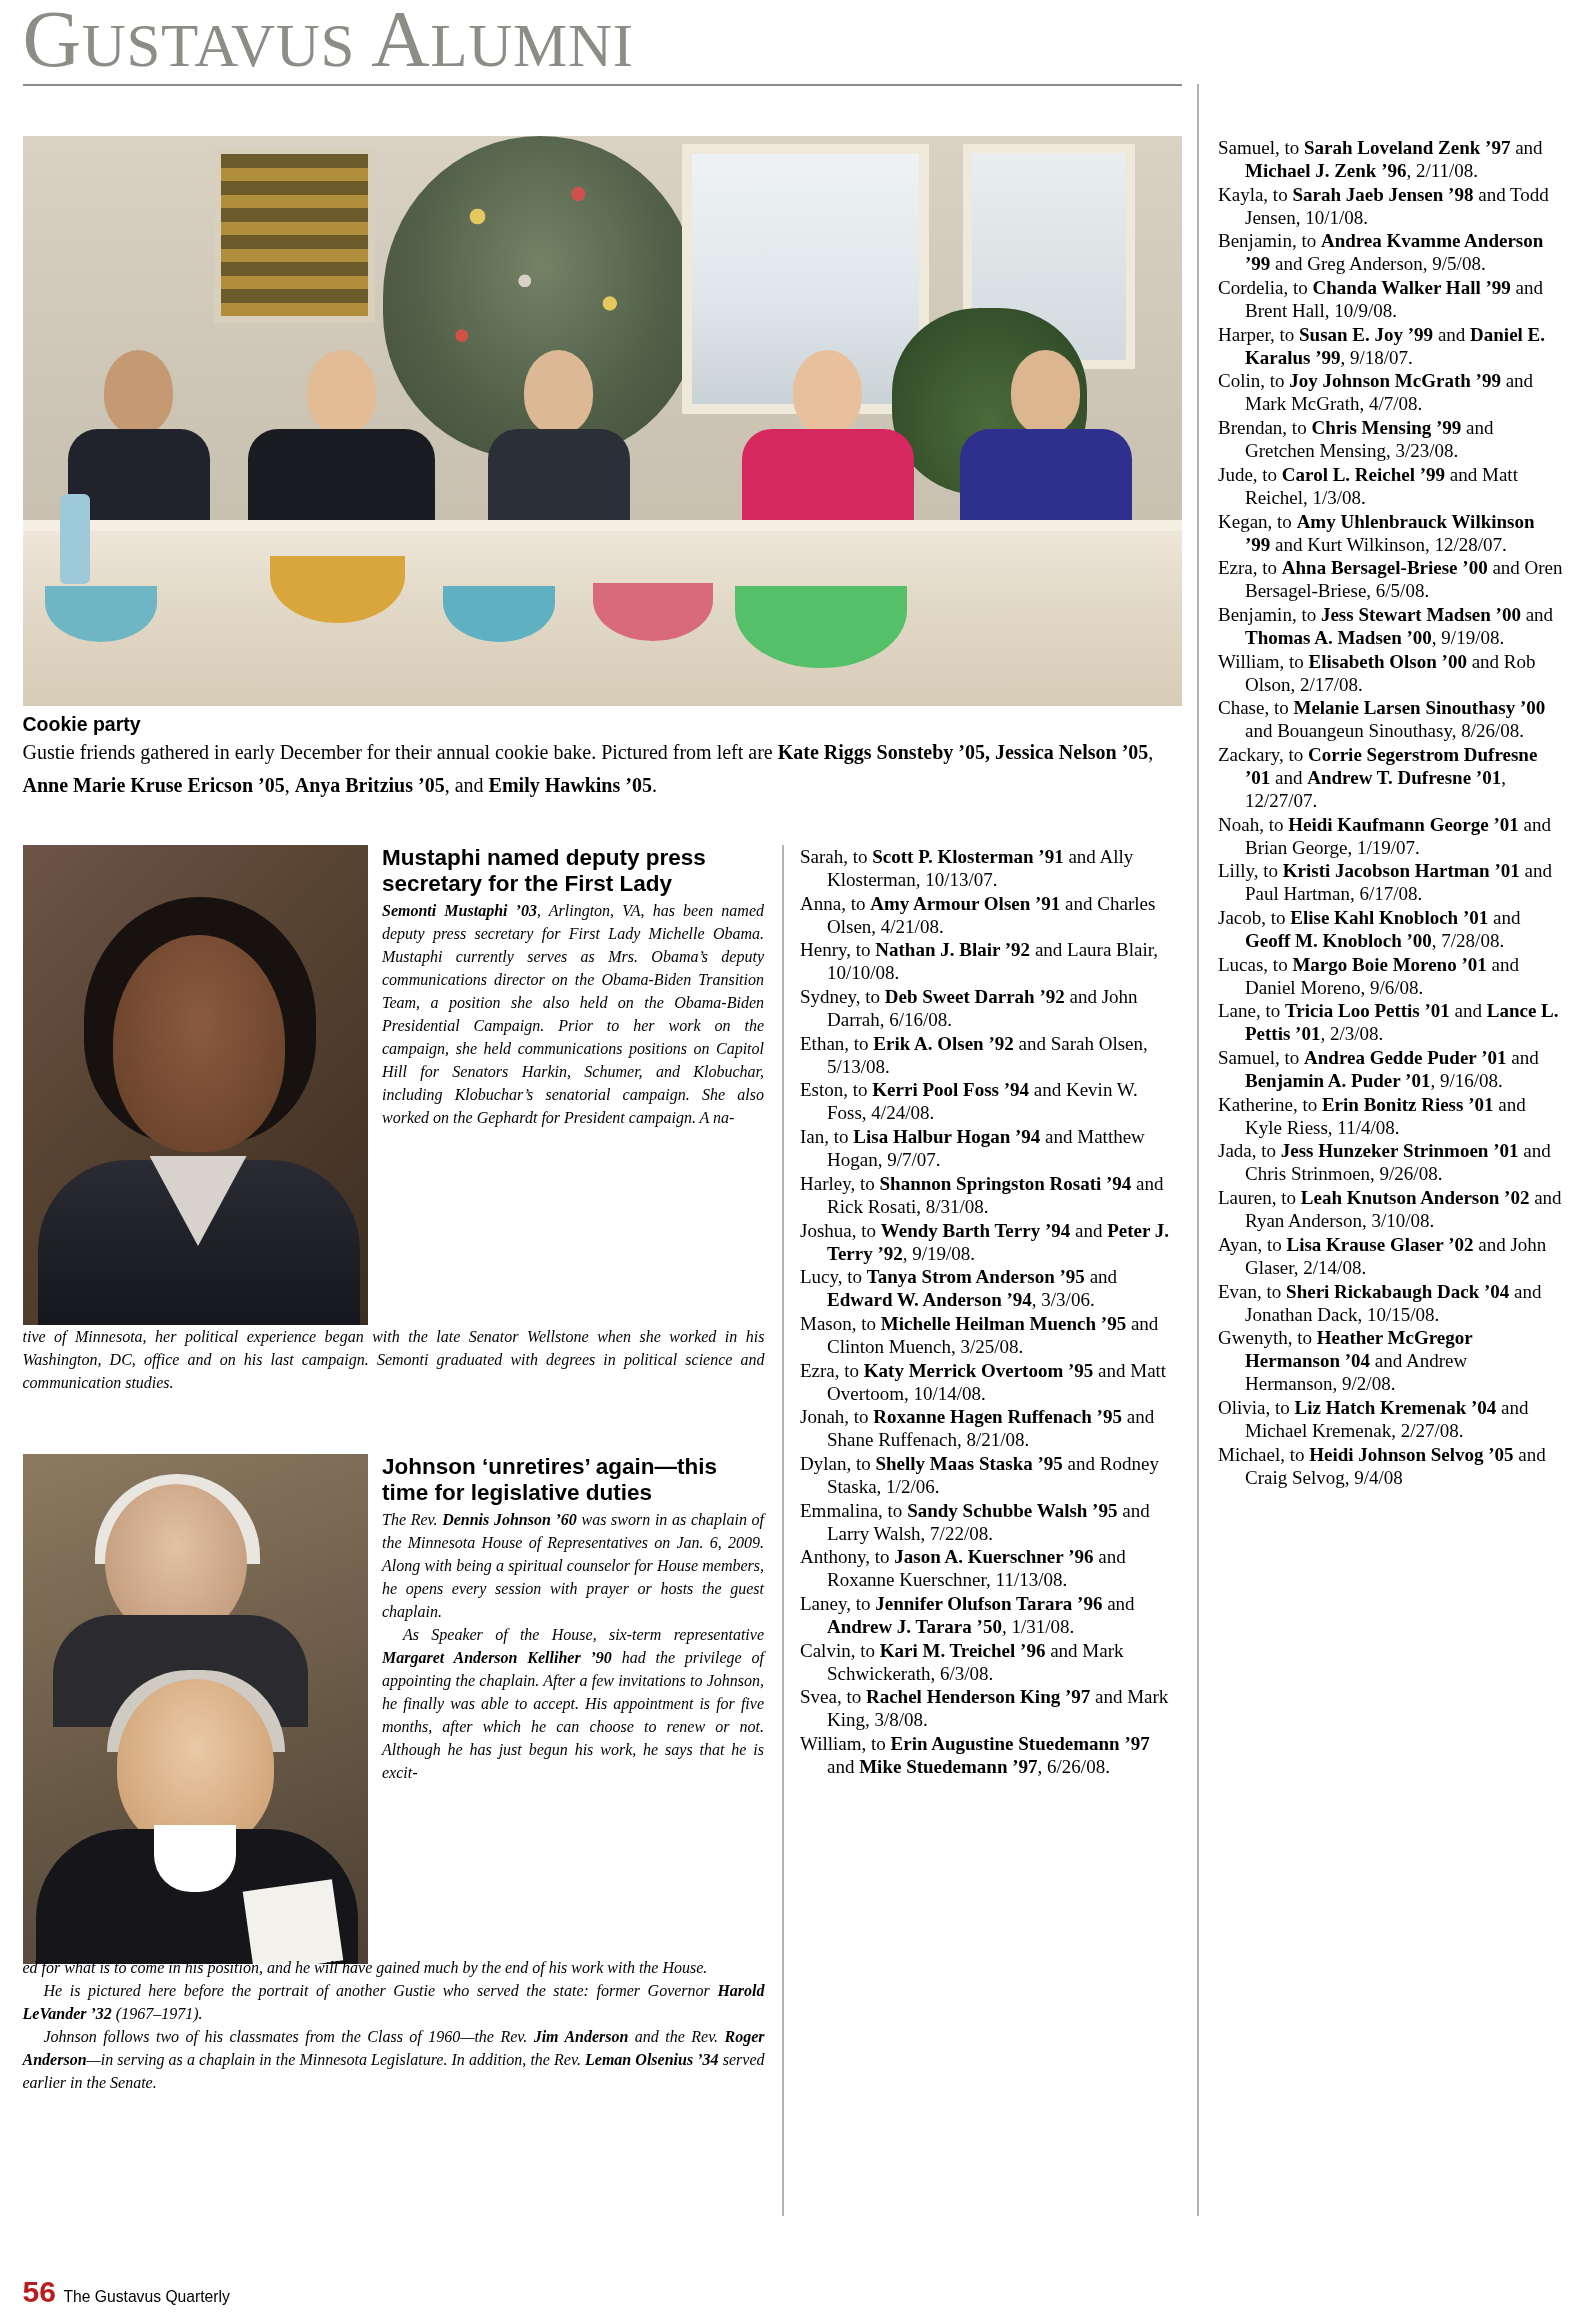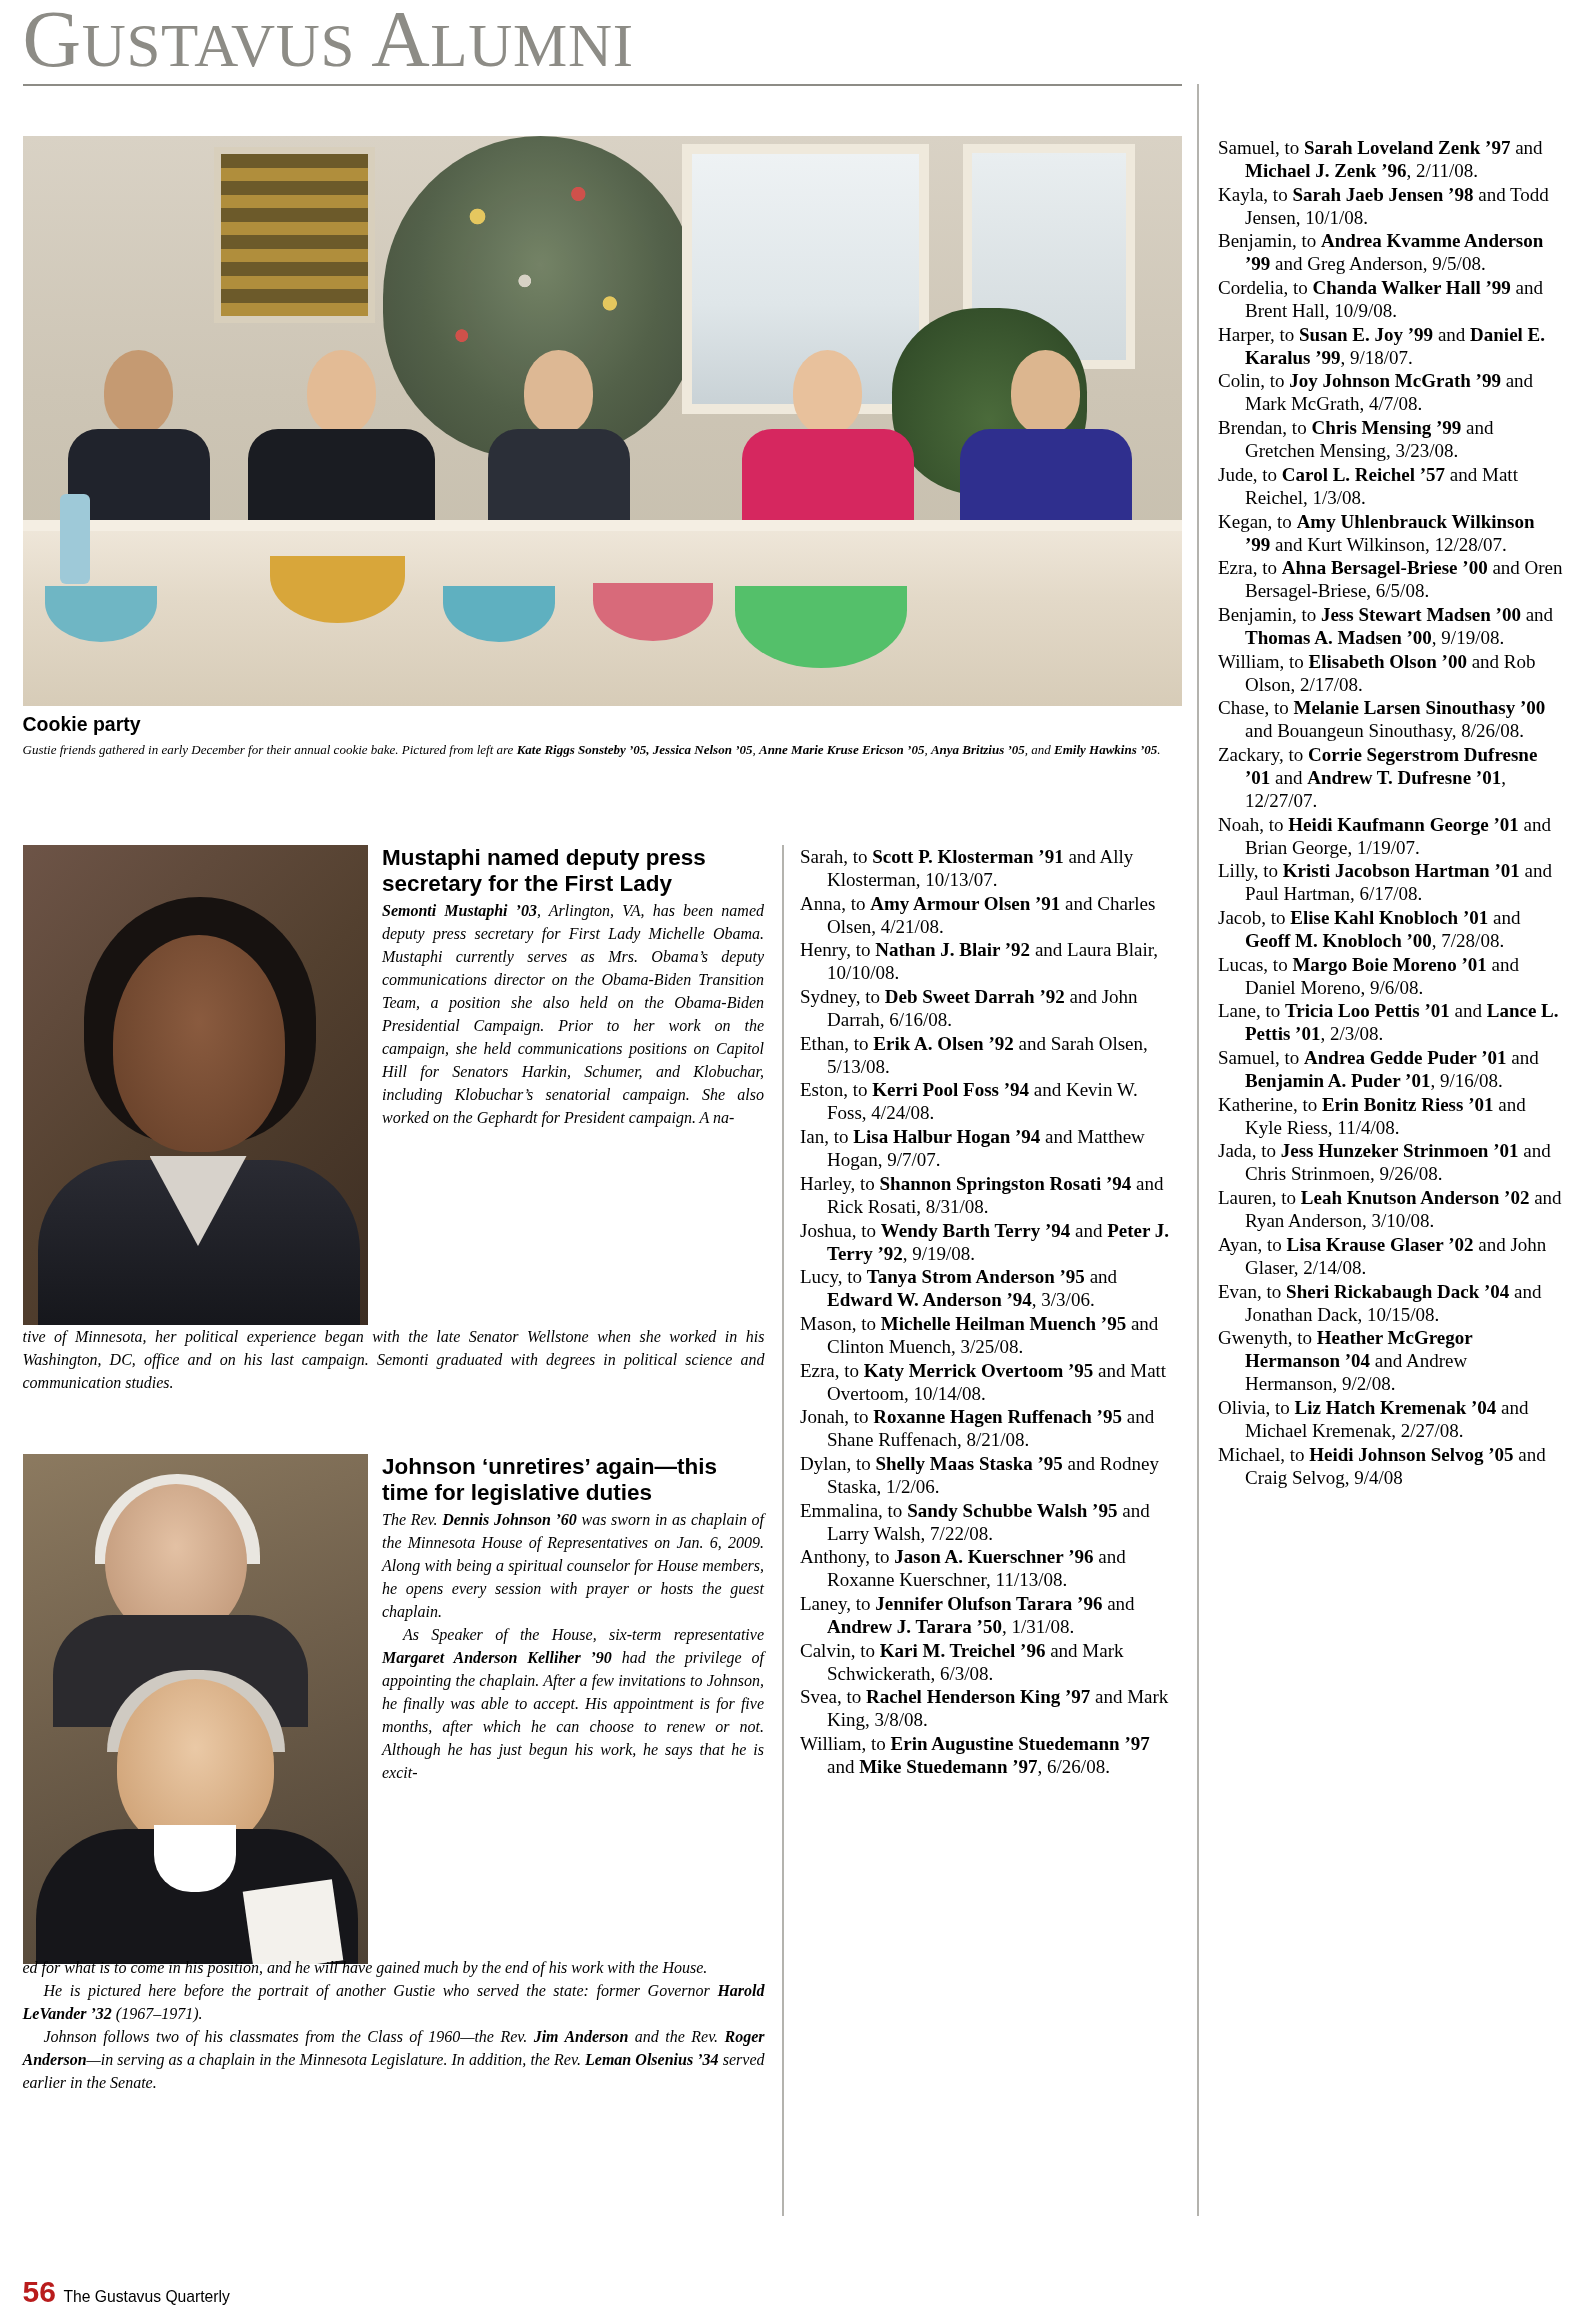--- a/index.html
+++ b/index.html
@@ -141,21 +141,21 @@
     position: absolute; border-radius: 0 0 50% 50% / 0 0 70% 70%;
   }
   .photo-caption-title {
     position: absolute; left: 22.5px; top: 713px;
     font-family: "Liberation Sans", sans-serif;
     font-weight: bold; font-size: 19.5px;
   }
   .photo-caption-body {
     position: absolute; left: 22.5px; top: 736px; width: 1154px;
     font-family: "Liberation Serif", serif;
-    font-style: italic; font-size: 13px; line-height: 28px;
+    font-size: 20px; line-height: 33px;
   }
   .photo-caption-body b { font-weight: bold; }
 
   .story1-photo {
     position: absolute; left: 22.5px; top: 845px;
     width: 345px; height: 480px;
     overflow: hidden;
     background: #5c463a;
   }
   .story1-photo .bg {
@@ -415,21 +415,21 @@
 </div>
 
 <div class="col3">
   <div class="entry"><span>Samuel, to </span><b>Sarah Loveland Zenk ’97</b><span> and </span><b>Michael J. Zenk ’96</b><span>, 2/11/08.</span></div>
   <div class="entry"><span>Kayla, to </span><b>Sarah Jaeb Jensen ’98</b><span> and Todd Jensen, 10/1/08.</span></div>
   <div class="entry"><span>Benjamin, to </span><b>Andrea Kvamme Anderson ’99</b><span> and Greg Anderson, 9/5/08.</span></div>
   <div class="entry"><span>Cordelia, to </span><b>Chanda Walker Hall ’99</b><span> and Brent Hall, 10/9/08.</span></div>
   <div class="entry"><span>Harper, to </span><b>Susan E. Joy ’99</b><span> and </span><b>Daniel E. Karalus ’99</b><span>, 9/18/07.</span></div>
   <div class="entry"><span>Colin, to </span><b>Joy Johnson McGrath ’99</b><span> and Mark McGrath, 4/7/08.</span></div>
   <div class="entry"><span>Brendan, to </span><b>Chris Mensing ’99</b><span> and Gretchen Mensing, 3/23/08.</span></div>
-  <div class="entry"><span>Jude, to </span><b>Carol L. Reichel ’57</b><span> and Matt Reichel, 1/3/08.</span></div>
+  <div class="entry"><span>Jude, to </span><b>Carol L. Reichel ’99</b><span> and Matt Reichel, 1/3/08.</span></div>
   <div class="entry"><span>Kegan, to </span><b>Amy Uhlenbrauck Wilkinson ’99</b><span> and Kurt Wilkinson, 12/28/07.</span></div>
   <div class="entry"><span>Ezra, to </span><b>Ahna Bersagel-Briese ’00</b><span> and Oren Bersagel-Briese, 6/5/08.</span></div>
   <div class="entry"><span>Benjamin, to </span><b>Jess Stewart Madsen ’00</b><span> and </span><b>Thomas A. Madsen ’00</b><span>, 9/19/08.</span></div>
   <div class="entry"><span>William, to </span><b>Elisabeth Olson ’00</b><span> and Rob Olson, 2/17/08.</span></div>
   <div class="entry"><span>Chase, to </span><b>Melanie Larsen Sinouthasy ’00</b><span> and Bouangeun Sinouthasy, 8/26/08.</span></div>
   <div class="entry"><span>Zackary, to </span><b>Corrie Segerstrom Dufresne ’01</b><span> and </span><b>Andrew T. Dufresne ’01</b><span>, 12/27/07.</span></div>
   <div class="entry"><span>Noah, to </span><b>Heidi Kaufmann George ’01</b><span> and Brian George, 1/19/07.</span></div>
   <div class="entry"><span>Lilly, to </span><b>Kristi Jacobson Hartman ’01</b><span> and Paul Hartman, 6/17/08.</span></div>
   <div class="entry"><span>Jacob, to </span><b>Elise Kahl Knobloch ’01</b><span> and </span><b>Geoff M. Knobloch ’00</b><span>, 7/28/08.</span></div>
   <div class="entry"><span>Lucas, to </span><b>Margo Boie Moreno ’01</b><span> and Daniel Moreno, 9/6/08.</span></div>

